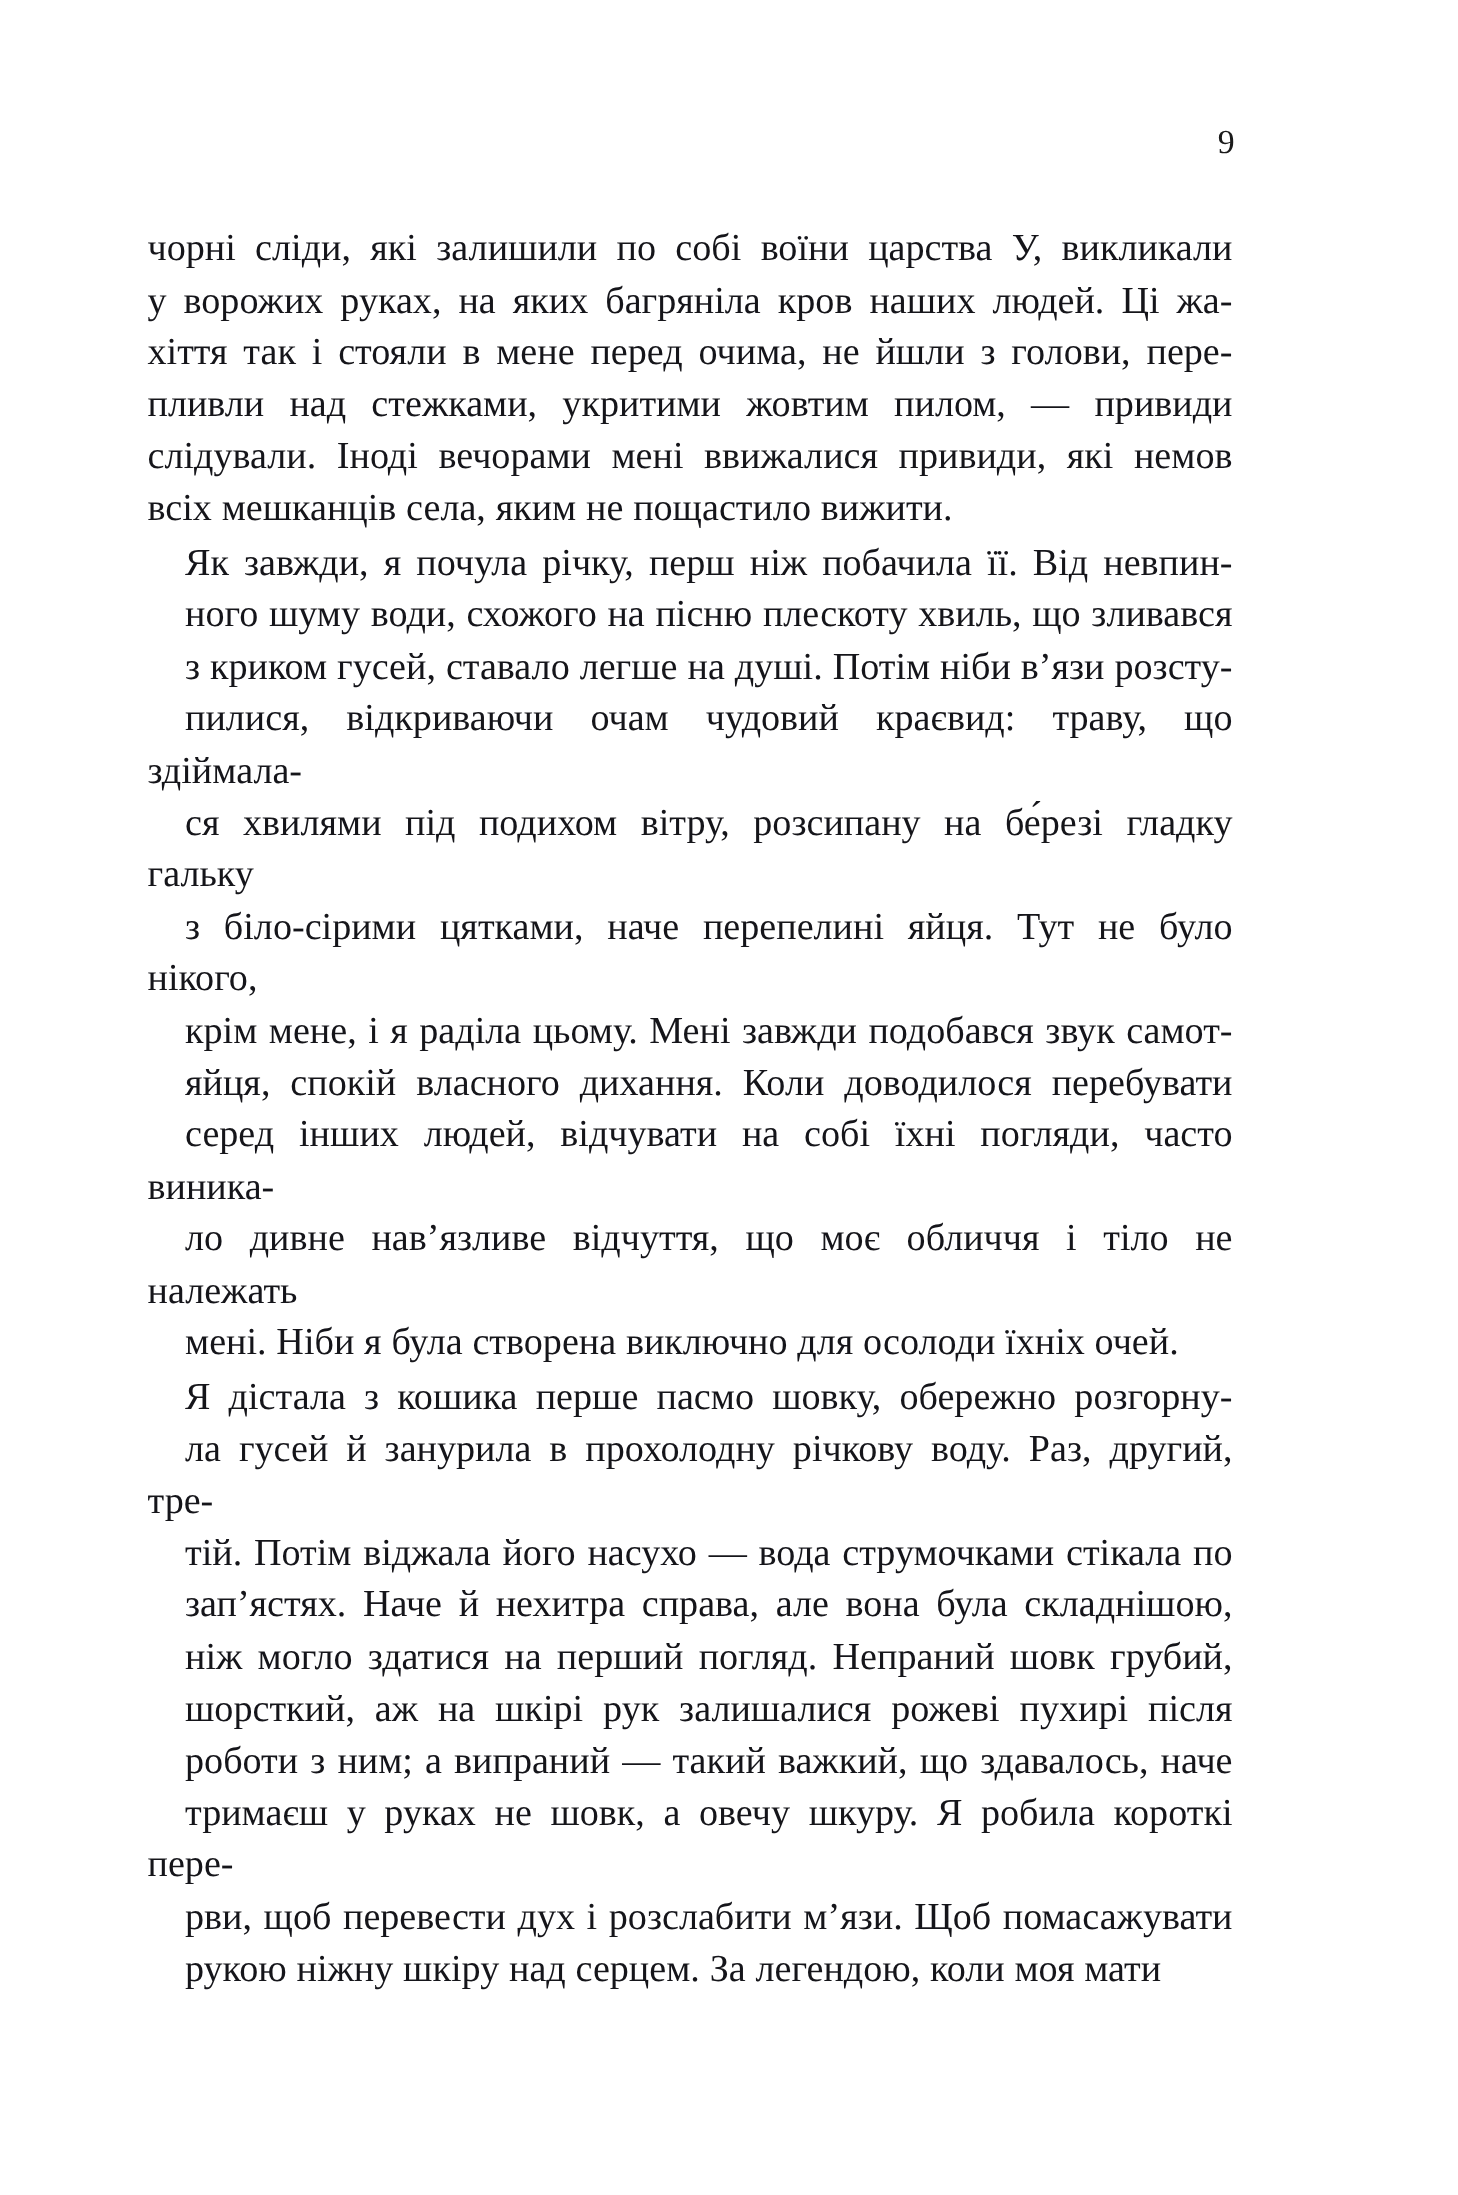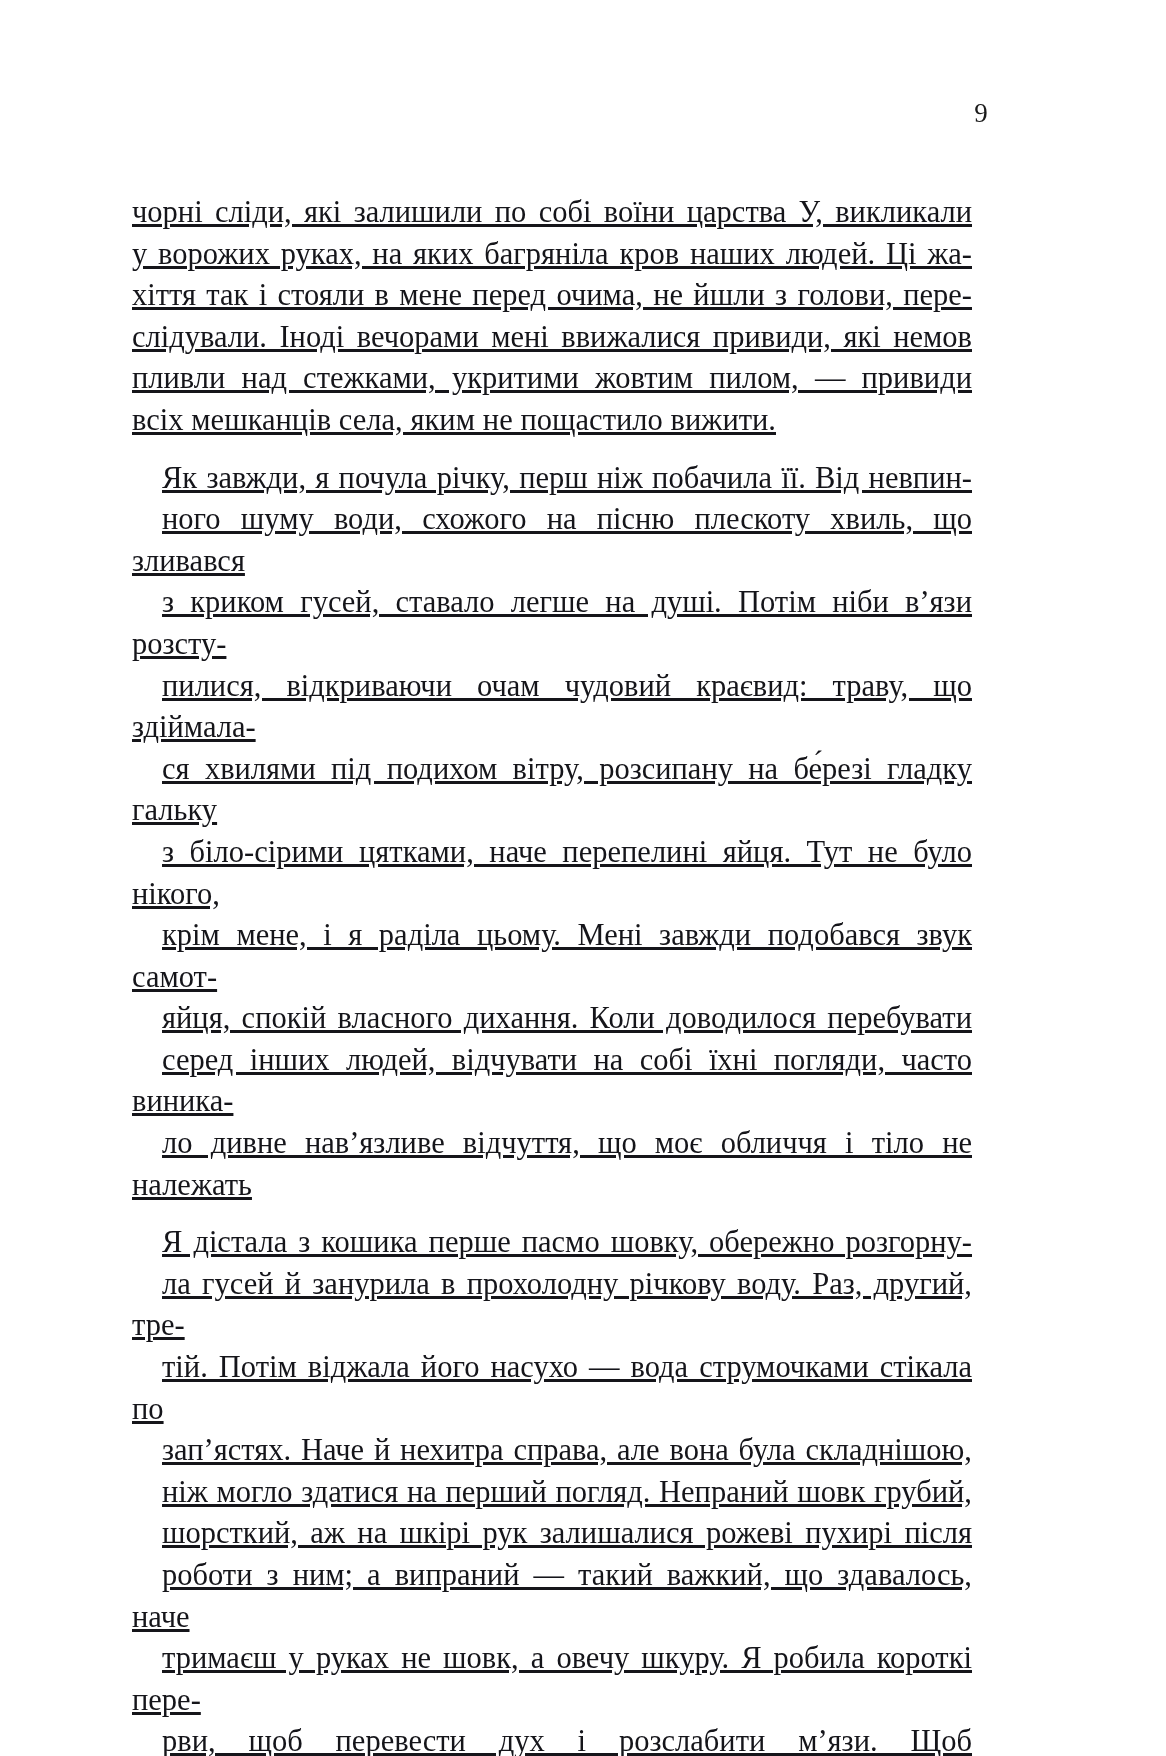--- a/index.html
+++ b/index.html
@@ -41,25 +41,24 @@
     line-height: 41.6px;
     color: #15151a;
     text-align: justify;
     text-justify: inter-word;
     -webkit-hyphens: none;
     hyphens: none;
     word-spacing: 0.2px;
   }
 
   .para {
-    margin: 16px;
+    margin: 2px;
     text-align: justify;
     text-align-last: left;
     text-indent: 0;
-    text-decoration: underline;
   }
 
   .para.indented {
     text-indent: 30px;
   }
 
   
   .line {
     display: block;
     text-align: justify;
@@ -79,35 +78,36 @@
 <div class="page">
 
   <div class="folio">9</div>
 
   <div class="textblock">
 
   <p class="para">
         <span class="line">чорні сліди, які залишили по собі воїни царства У, викликали</span>
         <span class="line">у ворожих руках, на яких багряніла кров наших людей. Ці жа-</span>
         <span class="line">хіття так і стояли в мене перед очима, не йшли з голови, пере-</span>
+        <span class="line">пливли над стежками, укритими жовтим пилом, — привиди</span>
         <span class="line">слідували. Іноді вечорами мені ввижалися привиди, які немов</span>
-        <span class="line">пливли над стежками, укритими жовтим пилом, — привиди</span>
         <span class="line last">всіх мешканців села, яким не пощастило вижити.</span>
       </p>
       <p class="para indented">
         <span class="line indented">Як завжди, я почула річку, перш ніж побачила її. Від невпин-</span>
         <span class="line">ного шуму води, схожого на пісню плескоту хвиль, що зливався</span>
         <span class="line">з криком гусей, ставало легше на душі. Потім ніби в’язи розсту-</span>
         <span class="line">пилися, відкриваючи очам чудовий краєвид: траву, що здіймала-</span>
         <span class="line">ся хвилями під подихом вітру, розсипану на бе́резі гладку гальку</span>
         <span class="line">з біло-сірими цятками, наче перепелині яйця. Тут не було нікого,</span>
         <span class="line">крім мене, і я раділа цьому. Мені завжди подобався звук самот-</span>
         <span class="line">яйця, спокій власного дихання. Коли доводилося перебувати</span>
         <span class="line">серед інших людей, відчувати на собі їхні погляди, часто виника-</span>
         <span class="line">ло дивне нав’язливе відчуття, що моє обличчя і тіло не належать</span>
+        <span class="line last">мені. Ніби я була створена виключно для осолоди їхніх очей.</span>
       </p>
       <p class="para indented">
         <span class="line indented">Я дістала з кошика перше пасмо шовку, обережно розгорну-</span>
         <span class="line">ла гусей й занурила в прохолодну річкову воду. Раз, другий, тре-</span>
         <span class="line">тій. Потім віджала його насухо — вода струмочками стікала по</span>
         <span class="line">зап’ястях. Наче й нехитра справа, але вона була складнішою,</span>
         <span class="line">ніж могло здатися на перший погляд. Непраний шовк грубий,</span>
         <span class="line">шорсткий, аж на шкірі рук залишалися рожеві пухирі після</span>
         <span class="line">роботи з ним; а випраний — такий важкий, що здавалось, наче</span>
         <span class="line">тримаєш у руках не шовк, а овечу шкуру. Я робила короткі пере-</span>

